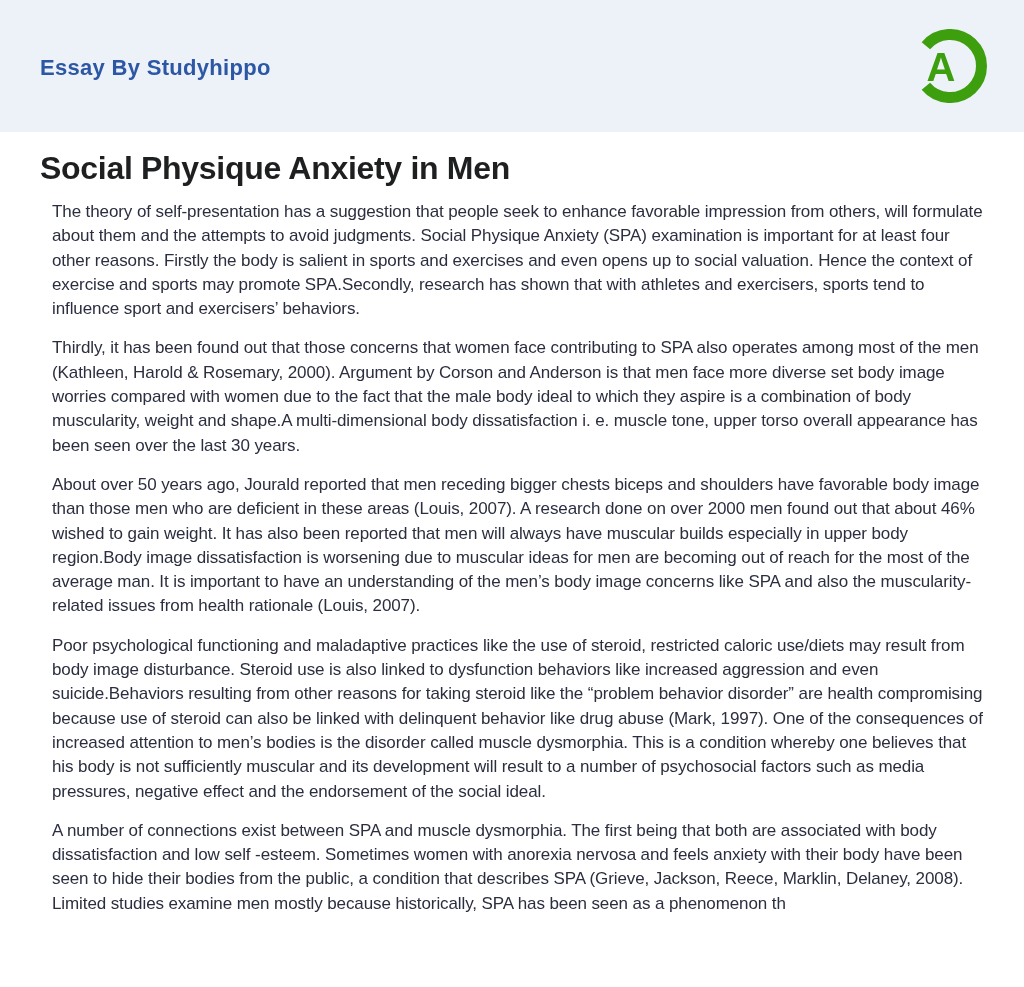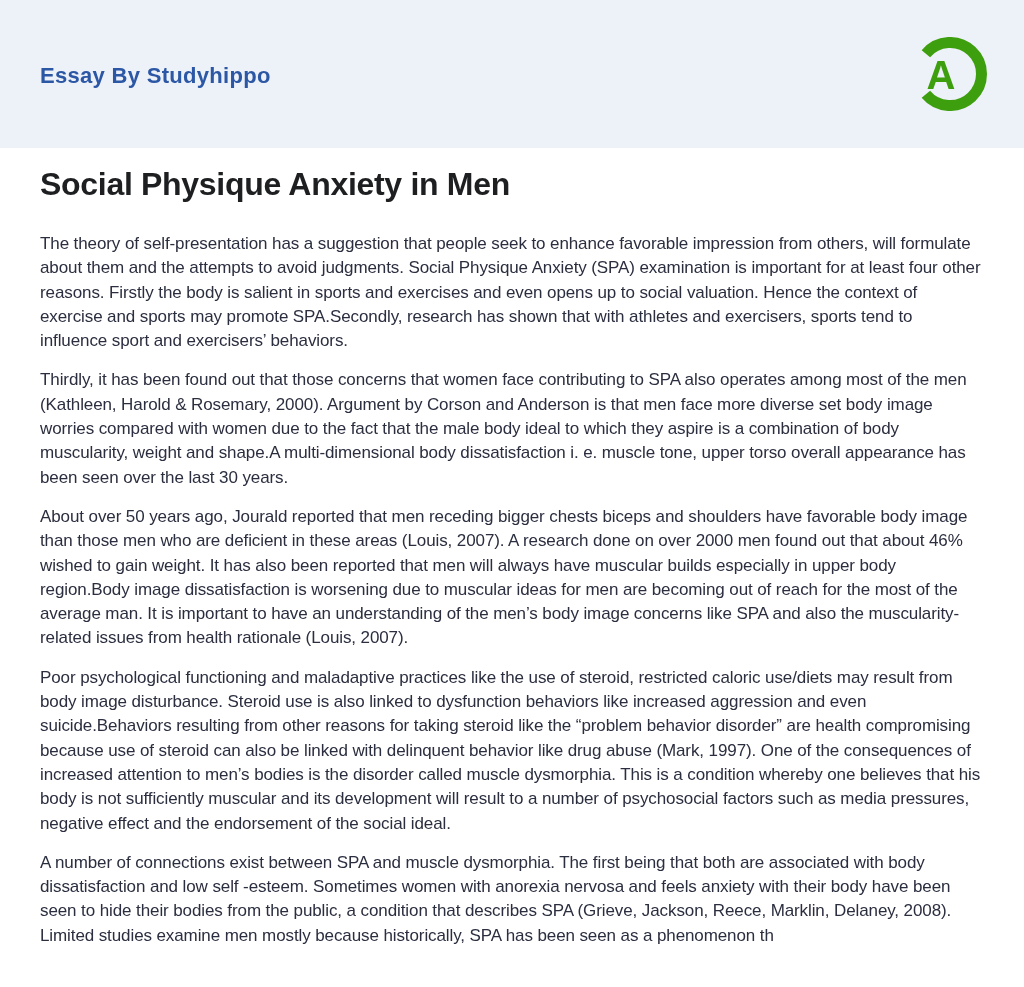--- a/index.html
+++ b/index.html
@@ -12,21 +12,21 @@
     --page-bg:#ffffff;
   }
   *{margin:0;padding:0;box-sizing:border-box;}
   html,body{background:var(--page-bg);}
   body{
     width:1024px;height:987px;
     font-family:"Liberation Sans","DejaVu Sans",sans-serif;
     overflow:hidden;
   }
   .page-header{
-    height:148px;
+    height:132px;
     background:var(--header-bg);
     display:flex;
     align-items:center;
     justify-content:space-between;
     padding:0 37px 0 40px;
   }
   .header-text{
     display:flex;
     flex-direction:column;
     gap:20px;
@@ -54,29 +54,30 @@
   }
   .article{
     padding:16px 40px 0 40px;
   }
   .article-title{
     color:var(--title-color);
     font-size:32px;
     font-weight:800;
     letter-spacing:-.3px;
     line-height:40px;
-    margin-bottom:28px;
+    margin-bottom:12px;
   }
   .essay-paragraph{
     color:var(--body-color);
     font-size:17px;
     line-height:24.3px;
     letter-spacing:-.1px;
     margin-bottom:15px;
     max-width:946px;
+    margin-left:12px;
   }
 </style>
 </head>
 <body>
 
 <header class="page-header">
   <div class="header-text">
     <div class="brand-title">Essay By Studyhippo</div>
   </div>
   <svg class="logo" viewBox="0 0 74 74">

